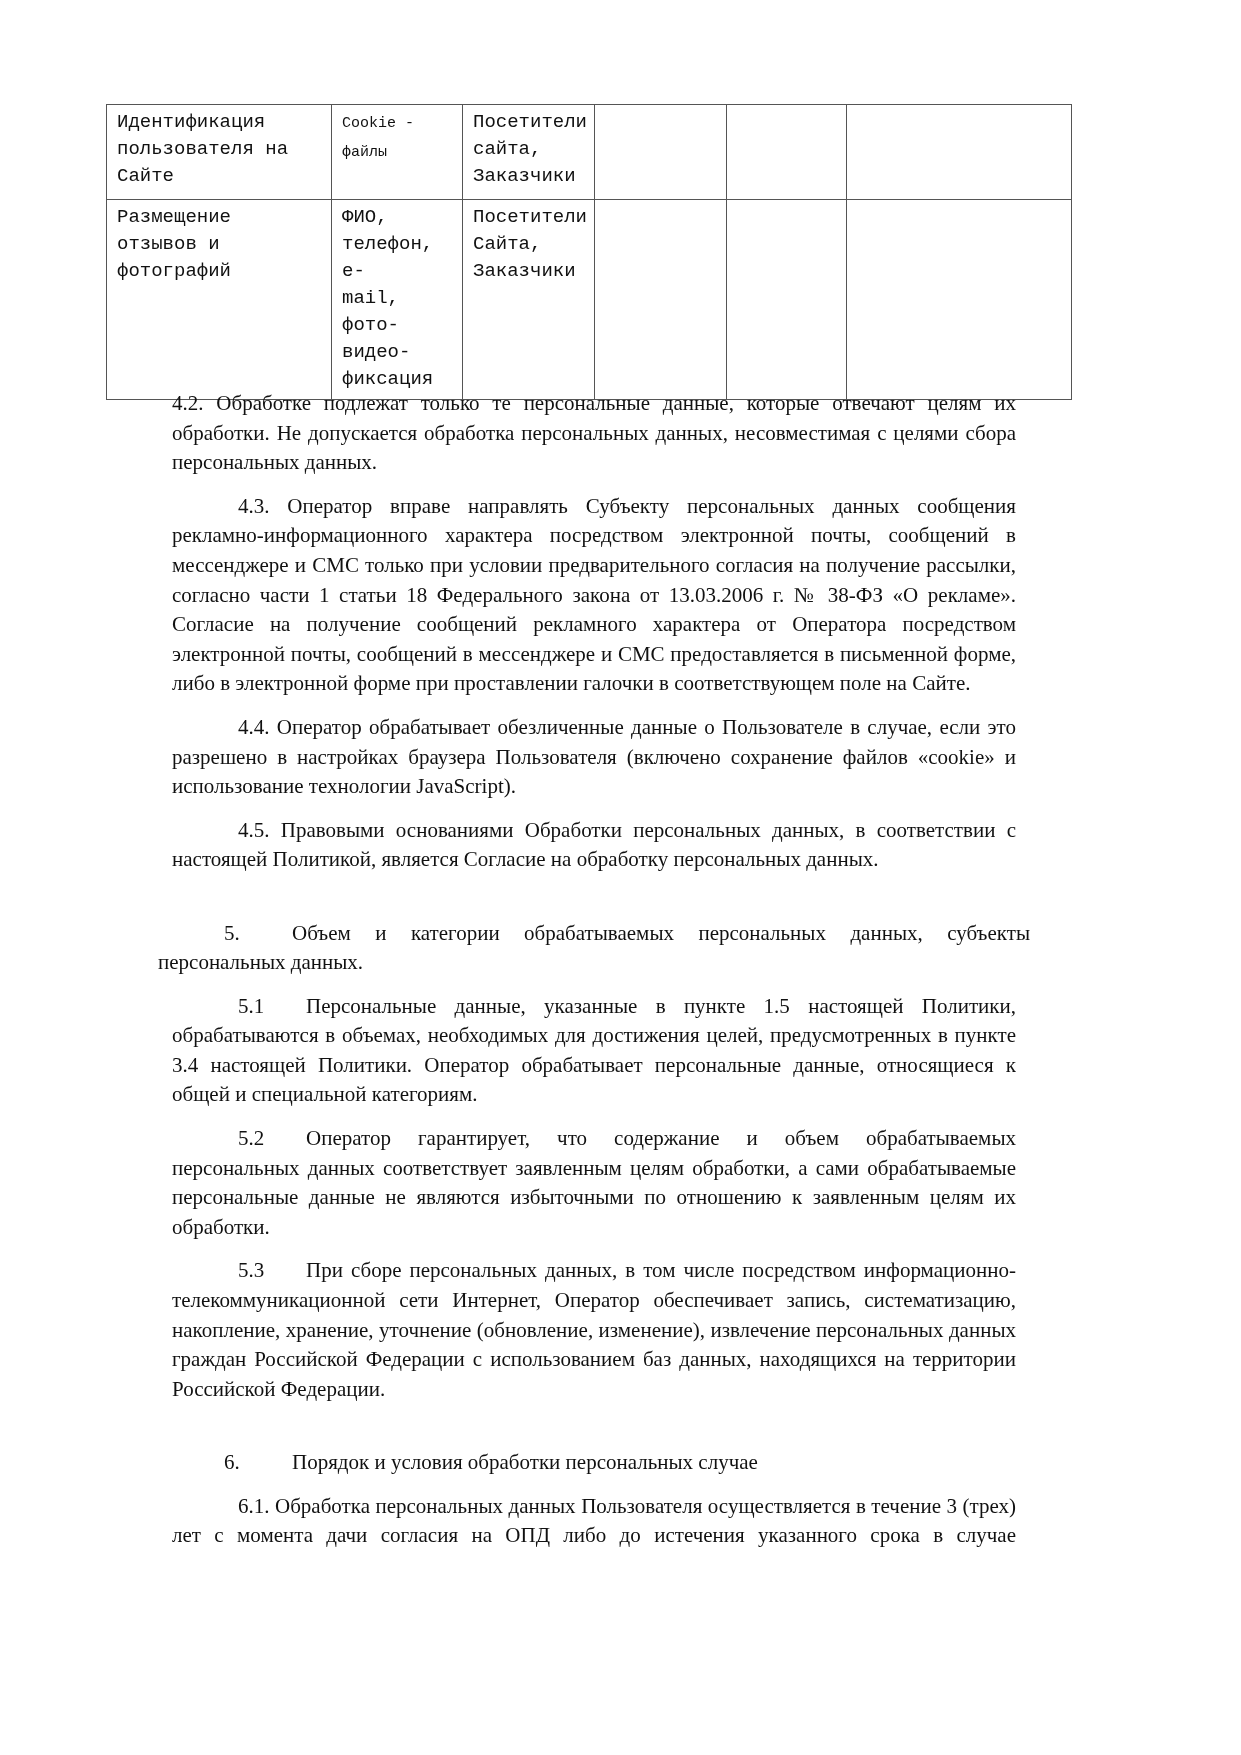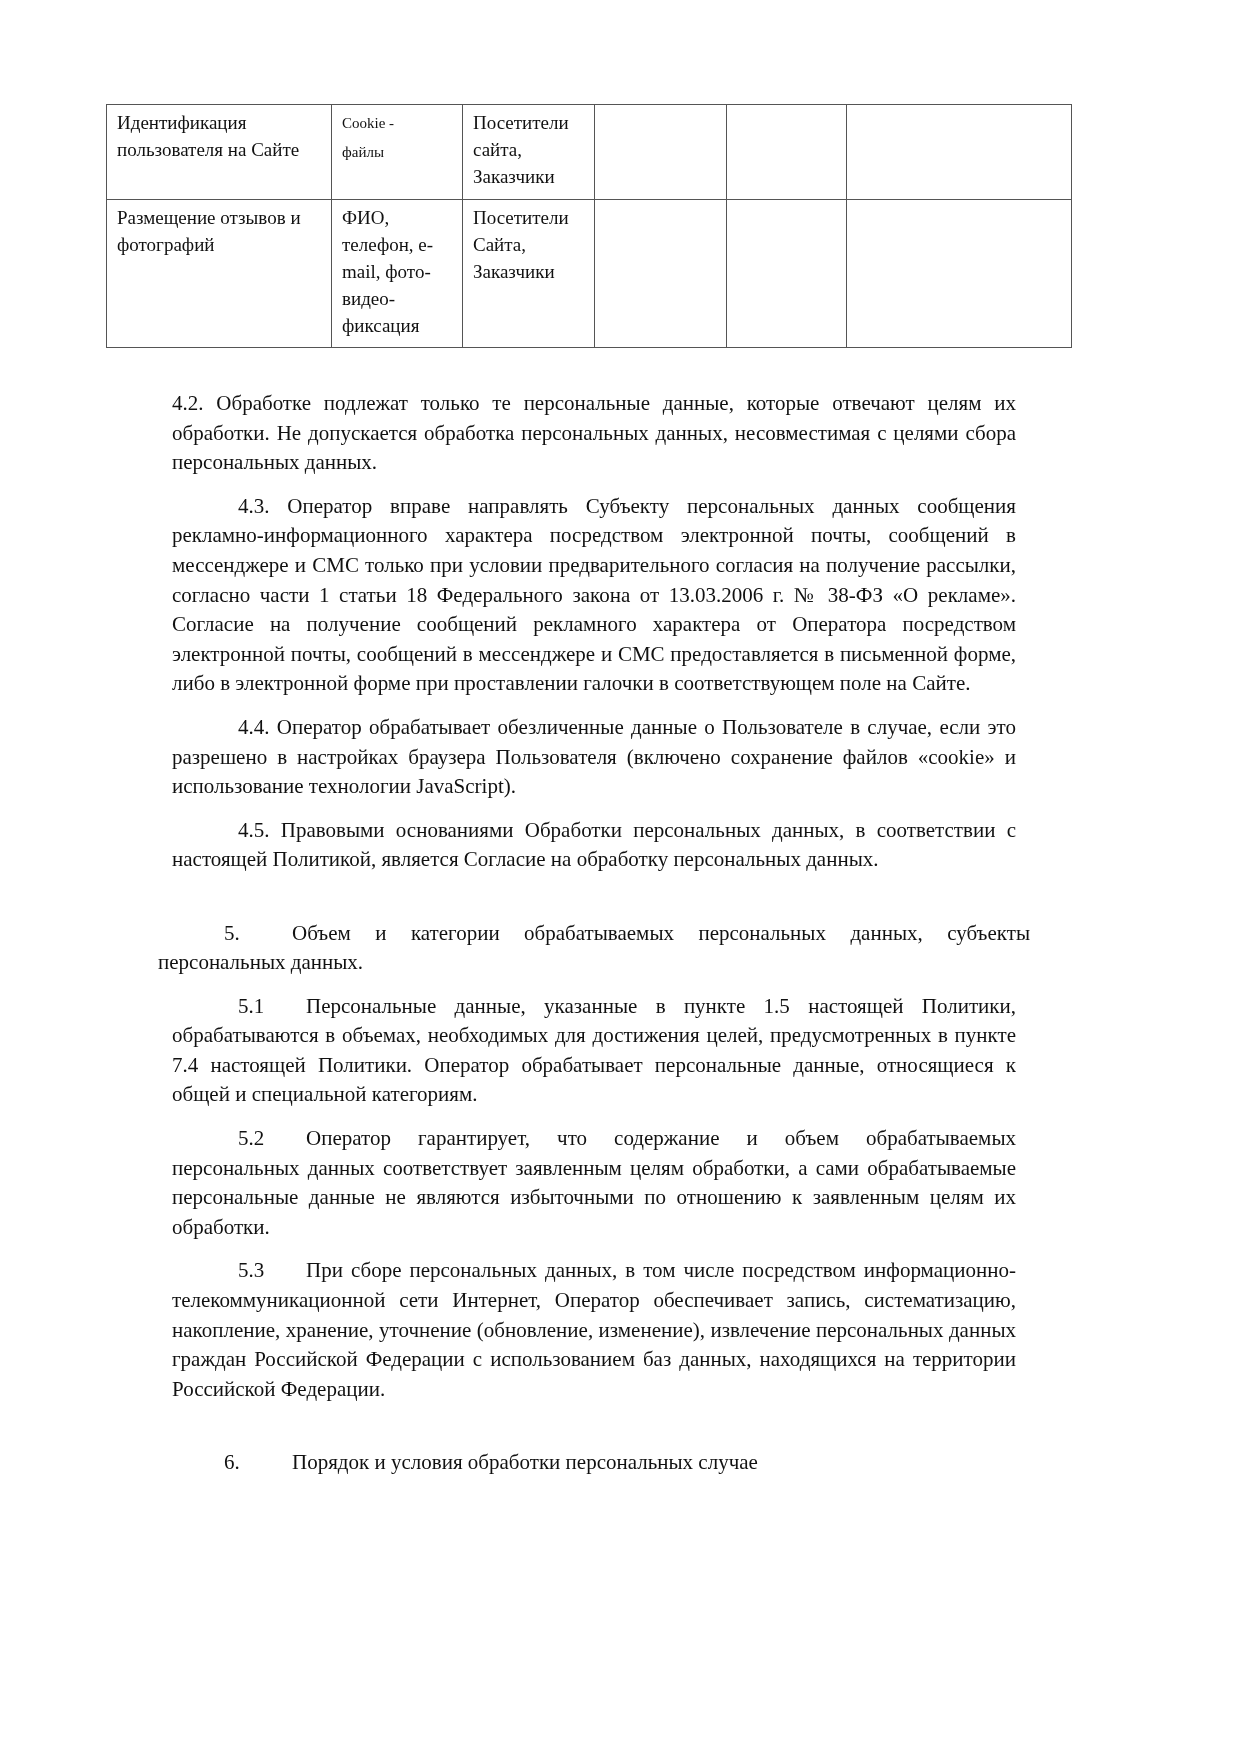--- a/index.html
+++ b/index.html
@@ -1,20 +1,20 @@
 <!DOCTYPE html>
 <html><head>
 <meta charset="utf-8">
 <style>
   html, body { margin: 0; padding: 0; background: #ffffff; }
   body { width: 1241px; height: 1755px; position: relative; overflow: hidden; font-family: "Liberation Serif", "DejaVu Serif", serif; color: #111; }
   .page { position: absolute; left: 0; top: 0; width: 1241px; height: 1755px; background: #fff; }
 
   table.data-table { position: absolute; left: 106px; top: 104px; border-collapse: collapse; table-layout: fixed; width: 965px; }
-  table.data-table td { border: 1.5px solid #555; vertical-align: top; padding: 4px 10px 6px 10px; font-size: 19px; line-height: 27px; }
+  table.data-table td { border: 1.5px solid #555; vertical-align: top; padding: 4px 10px 6px 10px; font-size: 19px; line-height: 27px; font-family: Liberation Mono, monospace; }
   table.data-table tr.r1 td { height: 84px; }
   table.data-table tr.r2 td { height: 137px; }
   table.data-table td.c2 { font-size: 15px; line-height: 29px; }
   table.data-table tr.r2 td.c2 { font-size: 19px; line-height: 27px; margin-top: 40px; }
   .cell-line { display: block; }
 
   .body-text { position: absolute; left: 158px; width: 872px; font-size: 21px; line-height: 29.6px; }
   .para { text-align: justify; text-align-last: left; margin: 14px; }
   .para.indent { text-indent: 66px; }
   .heading { font-weight: normal; text-indent: 66px; text-align: justify; margin: 0; }
@@ -81,22 +81,23 @@
 
   <div class="body-text" style="top:375px;">
     <p class="para">4.2. Обработке подлежат только те персональные данные, которые отвечают целям их обработки. Не допускается обработка персональных данных, несовместимая с целями сбора персональных данных.</p>
     <p class="para indent">4.3. Оператор вправе направлять Субъекту персональных данных сообщения рекламно-информационного характера посредством электронной почты, сообщений в мессенджере и СМС только при условии предварительного согласия на получение рассылки, согласно части 1 статьи 18 Федерального закона от 13.03.2006 г. № 38-ФЗ «О рекламе». Согласие на получение сообщений рекламного характера от Оператора посредством электронной почты, сообщений в мессенджере и СМС предоставляется в письменной форме, либо в электронной форме при проставлении галочки в соответствующем поле на Сайте.</p>
     <p class="para indent">4.4. Оператор обрабатывает обезличенные данные о Пользователе в случае, если это разрешено в настройках браузера Пользователя (включено сохранение файлов «cookie» и использование технологии JavaScript).</p>
     <p class="para indent">4.5. Правовыми основаниями Обработки персональных данных, в соответствии с настоящей Политикой, является Согласие на обработку персональных данных.</p>
 
     <div class="gap"></div>
 
     <p class="heading"><span class="num">5.</span><span>Объем и категории обрабатываемых персональных данных, субъекты персональных данных.</span></p>
-    <p class="para indent"><span class="num-inline">5.1</span><span>Персональные данные, указанные в пункте 1.5 настоящей Политики, обрабатываются в объемах, необходимых для достижения целей, предусмотренных в пункте 7.4 настоящей Политики. Оператор обрабатывает персональные данные, относящиеся к общей и специальной категориям.</span></p>
+    <p class="para indent"><span class="num-inline">5.1</span><span>Персональные данные, указанные в пункте 1.5 настоящей Политики, обрабатываются в объемах, необходимых для достижения целей, предусмотренных в пункте 3.4 настоящей Политики. Оператор обрабатывает персональные данные, относящиеся к общей и специальной категориям.</span></p>
     <p class="para indent"><span class="num-inline">5.2</span><span>Оператор гарантирует, что содержание и объем обрабатываемых персональных данных соответствует заявленным целям обработки, а сами обрабатываемые персональные данные не являются избыточными по отношению к заявленным целям их обработки.</span></p>
     <p class="para indent"><span class="num-inline">5.3</span><span>При сборе персональных данных, в том числе посредством информационно-телекоммуникационной сети Интернет, Оператор обеспечивает запись, систематизацию, накопление, хранение, уточнение (обновление, изменение), извлечение персональных данных граждан Российской Федерации с использованием баз данных, находящихся на территории Российской Федерации.</span></p>
 
     <div class="gap"></div>
 
     <p class="heading"><span class="num">6.</span><span>Порядок и условия обработки персональных случае</span></p>
+    <p class="para indent" style="text-align-last: justify;">6.1. Обработка персональных данных Пользователя осуществляется в течение 3 (трех) лет с момента дачи согласия на ОПД  либо до истечения указанного срока в случае</p>
   </div>
 
 </div>
 
 </body></html>

